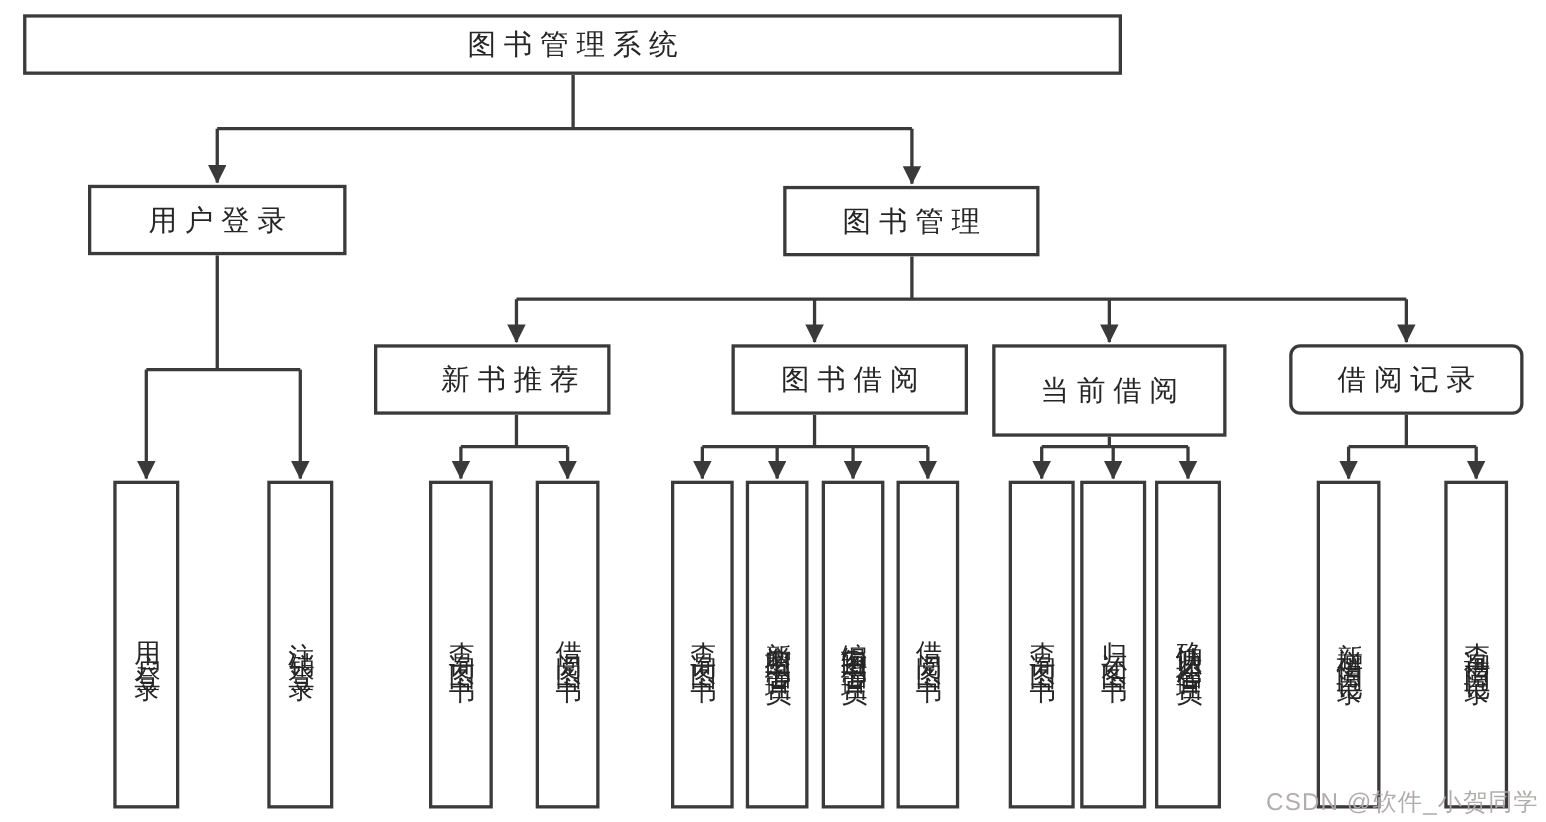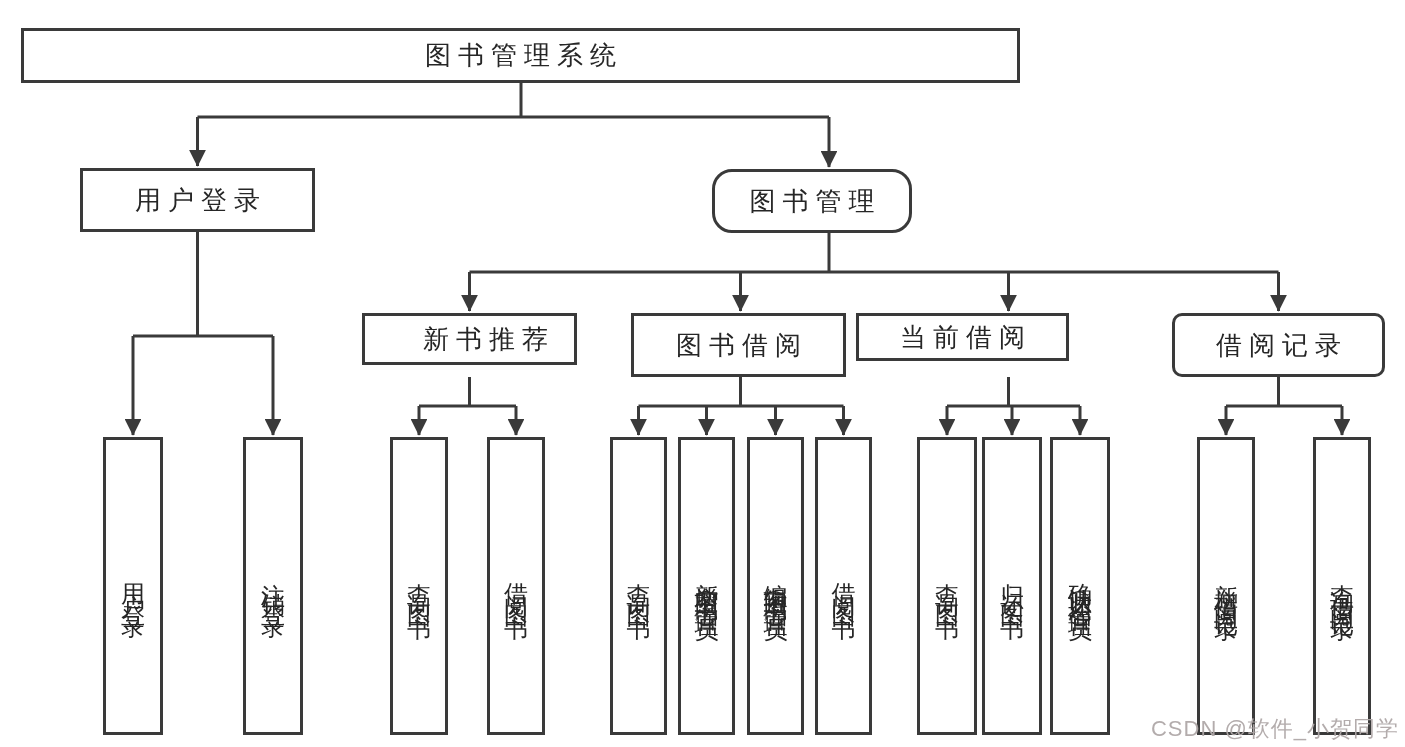--- a/index.html
+++ b/index.html
@@ -108,28 +108,28 @@
       <line x1="775.5" y1="406" x2="775.5" y2="435"></line>
       <line x1="843.5" y1="406" x2="843.5" y2="435"></line>
       <line x1="947" y1="406" x2="947" y2="435"></line>
       <line x1="1012" y1="406" x2="1012" y2="435"></line>
       <line x1="1080" y1="406" x2="1080" y2="435"></line>
       <line x1="1226" y1="406" x2="1226" y2="435"></line>
       <line x1="1342" y1="406" x2="1342" y2="435"></line>
     </g>
   </svg>
 
-  <div class="hbox" style="left:21px; top:28px; width:999px; height:55px;">图书管理系统</div>
+  <div class="hbox" style="left:21px; top:13px; width:999px; height:55px;">图书管理系统</div>
 
   <div class="hbox" style="left:80px; top:168px; width:235px; height:64px;">用户登录</div>
-  <div class="hbox" style="left:712px; top:169px; width:200px; height:64px;border-radius:20px;">图书管理</div>
+  <div class="hbox" style="left:712px; top:169px; width:233px; height:64px;">图书管理</div>
 
-  <div class="hbox" style="left:362px; top:313px; width:215px; height:52px;padding-left:32px;">新书推荐</div>
-  <div class="hbox" style="left:631px; top:313px; width:215px; height:64px;">图书借阅</div>
-  <div class="hbox" style="left:856px; top:313px; width:213px; height:48px;">当前借阅</div>
+  <div class="hbox" style="left:340px; top:313px; width:215px; height:64px;padding-left:32px;">新书推荐</div>
+  <div class="hbox" style="left:665px; top:313px; width:215px; height:64px;">图书借阅</div>
+  <div class="hbox" style="left:902px; top:313px; width:213px; height:84px;">当前借阅</div>
   <div class="hbox" style="left:1172px; top:313px; width:213px; height:64px;border-radius:10px;">借阅记录</div>
 
   <div class="leaf" style="left:103px; width:60px;">
     <span>用户登录</span>
   </div>
   <div class="leaf" style="left:243px; width:60px;">
     <span>注销登录</span>
   </div>
 
   <div class="leaf" style="left:390px; width:58px;">

